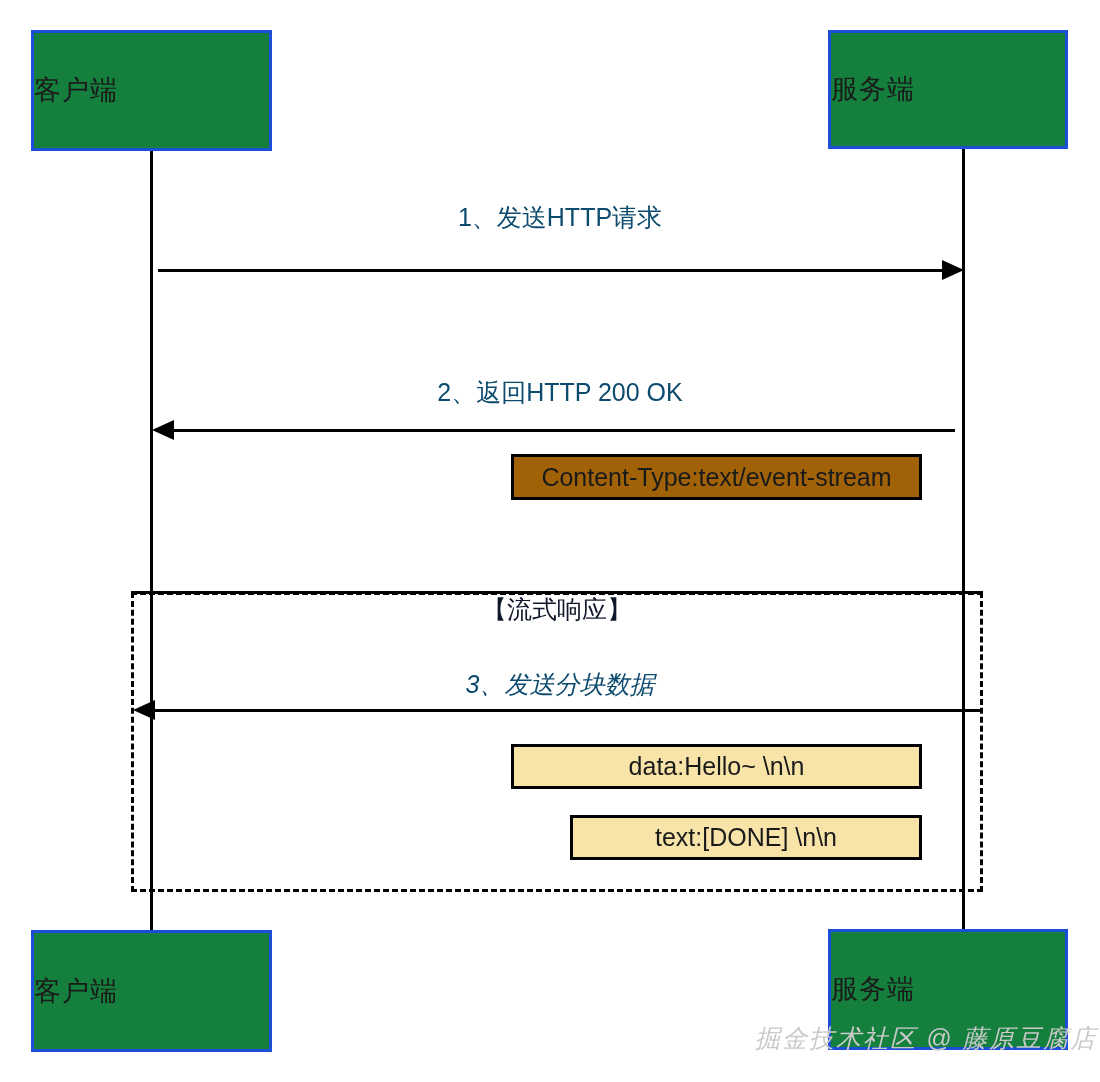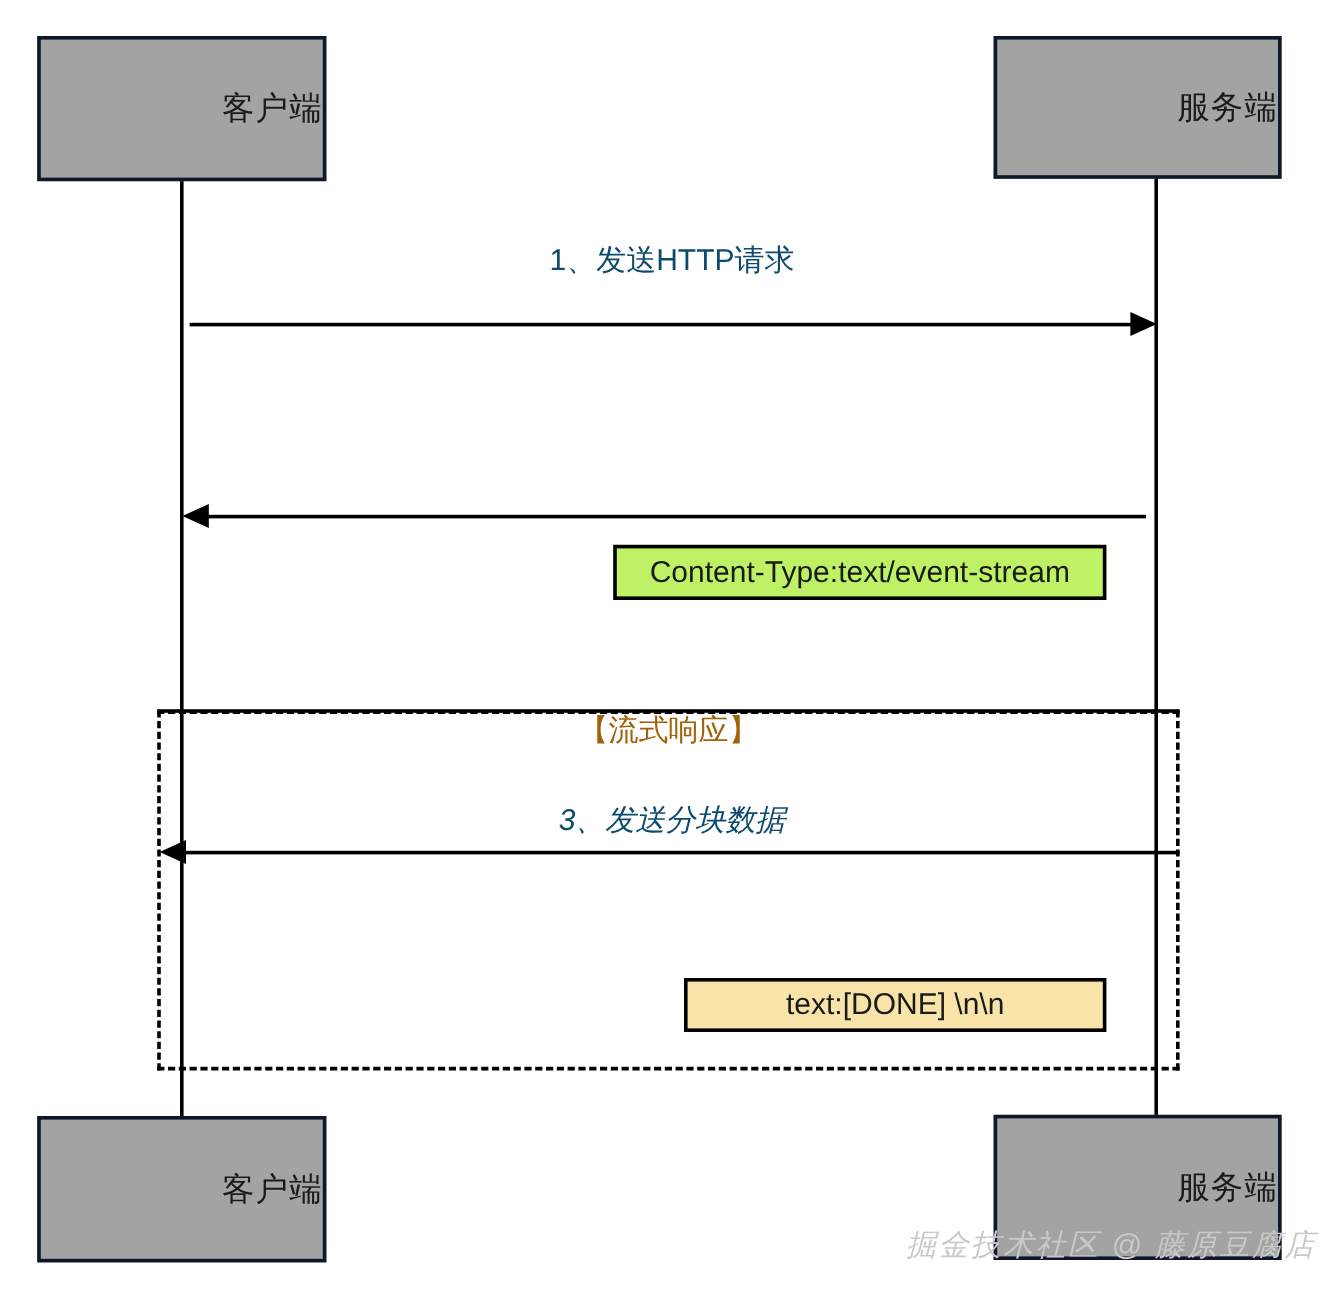--- a/index.html
+++ b/index.html
@@ -14,25 +14,25 @@
   #diagram {
     position: relative;
     width: 1100px;
     height: 1082px;
     background: #ffffff;
     overflow: hidden;
   }
   .participant-box {
     position: absolute;
     box-sizing: border-box;
-    border: 3px solid #0f172a;
-    background: #a3a3a3;
+    border: 3px solid #1d4ed8;
+    background: #15803d;
     display: flex;
     align-items: center;
-    justify-content: flex-end;
+    justify-content: flex-start;
     z-index: 4;
   }
   .participant-label {
     font-size: 27px;
     color: #1a1a1a;
     letter-spacing: 1px;
     line-height: 1;
     white-space: nowrap;
   }
   .lifeline {
@@ -96,21 +96,21 @@
   }
   .fragment-top-rule {
     position: absolute;
     height: 3px;
     background: #000000;
     z-index: 2;
   }
   .fragment-title {
     position: absolute;
     font-size: 25px;
-    color: #a16207;
+    color: #0f172a;
     white-space: nowrap;
     text-align: center;
     z-index: 3;
     line-height: 1;
   }
   .watermark {
     position: absolute;
     font-size: 25px;
     font-style: italic;
     font-weight: normal;
@@ -134,35 +134,39 @@
   </div>
 
   <div class="participant-box" style="left:828px; top:30px; width:240px; height:119px;">
     <span class="participant-label">服务端</span>
   </div>
 
   <div class="msg-label" style="left:310px; top:205px; width:500px;">1、发送HTTP请求</div>
   <div class="msg-line" style="left:158px; top:269px; width:790px;"></div>
   <div class="arrowhead right" style="left:942px; top:260px;"></div>
 
+  <div class="msg-label" style="left:300px; top:380px; width:520px;">2、返回HTTP 200 OK</div>
   <div class="msg-line" style="left:163px; top:429px; width:792px;"></div>
   <div class="arrowhead left" style="left:152px; top:420px;"></div>
 
-  <div class="note-box" style="left:511px; top:454px; width:411px; height:46px; background:#bef264;">
+  <div class="note-box" style="left:511px; top:454px; width:411px; height:46px; background:#a16207;">
     <span class="note-label">Content-Type:text/event-stream</span>
   </div>
 
   <div class="fragment" style="left:131px; top:592px; width:852px; height:300px;"></div>
   <div class="fragment-top-rule" style="left:131px; top:591px; width:852px;"></div>
   <div class="fragment-title" style="left:131px; top:597px; width:852px;">【流式响应】</div>
 
   <div class="msg-label" style="left:300px; top:672px; width:520px;font-style:italic;">3、发送分块数据</div>
   <div class="msg-line" style="left:145px; top:709px; width:838px;"></div>
   <div class="arrowhead left" style="left:133px; top:700px;"></div>
 
+  <div class="note-box" style="left:511px; top:744px; width:411px; height:45px; background:#F8E3A8;">
+    <span class="note-label">data:Hello~ \n\n</span>
+  </div>
 
   <div class="note-box" style="left:570px; top:815px; width:352px; height:45px; background:#F8E3A8;">
     <span class="note-label">text:[DONE] \n\n</span>
   </div>
 
   <div class="participant-box" style="left:31px; top:930px; width:241px; height:122px;">
     <span class="participant-label">客户端</span>
   </div>
 
   <div class="participant-box" style="left:828px; top:929px; width:240px; height:121px;">

